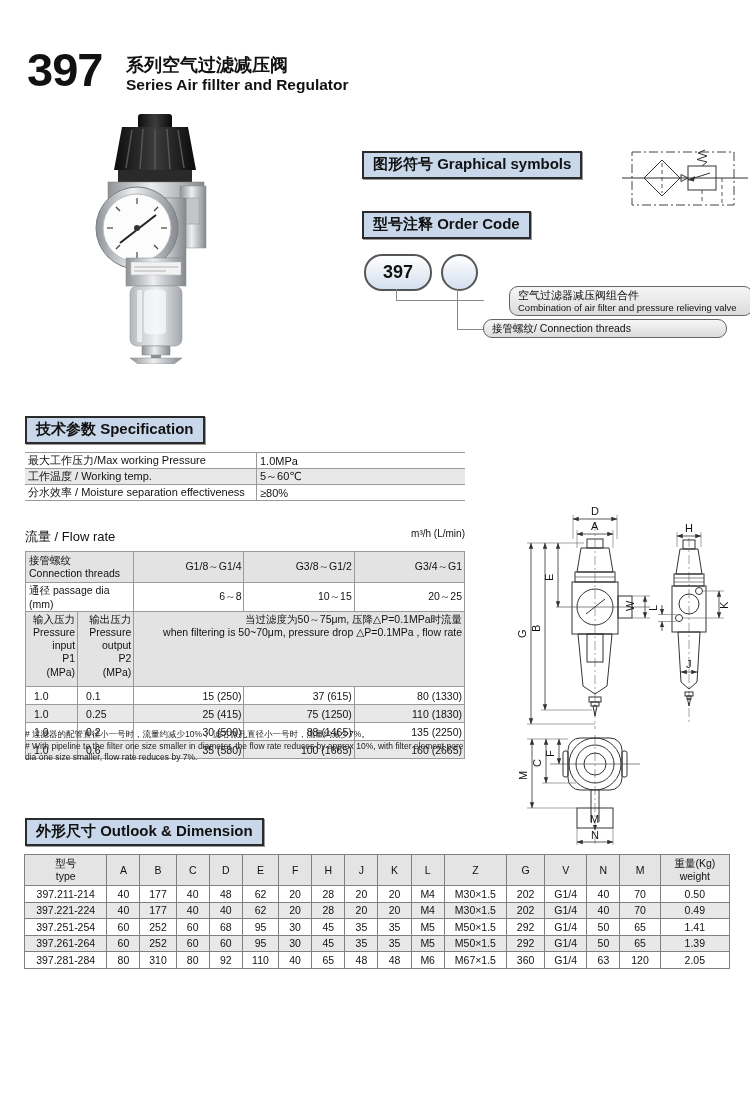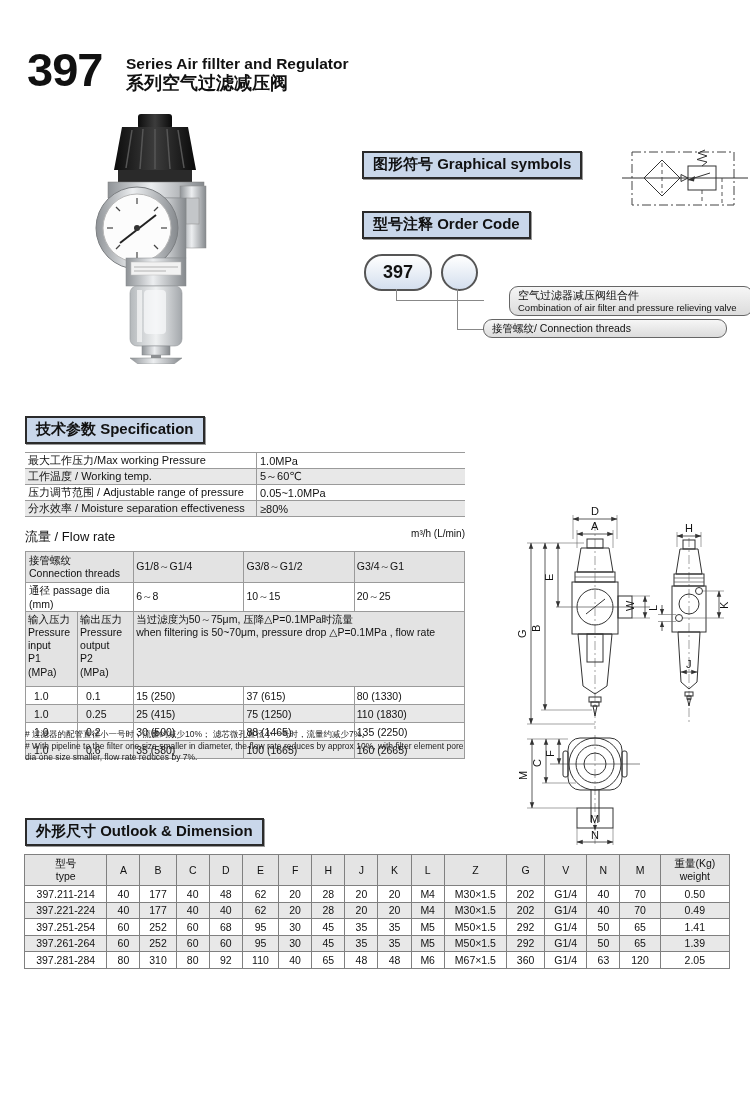--- a/index.html
+++ b/index.html
@@ -51,21 +51,21 @@
   
   #spec-table{left:25px;top:452px;width:440px;font-size:11px;}
   #spec-table td{border-top:1.5px solid #9a9a9a;border-bottom:1.5px solid #9a9a9a;height:15px;padding:0 0 0 3px;text-align:left;}
   #spec-table td:first-child{width:228px;border-right:1px solid #9a9a9a;}
   #spec-table tr:nth-child(even){background:#e8e8e8;}
   
   #flow-title{left:25px;top:528px;width:440px;display:flex;justify-content:space-between;align-items:flex-start;}
   #flow-label{font-size:13px;}
   #flow-unit{font-size:10px;}
   #flow-table{left:25px;top:551px;width:440px;font-size:10.5px;border:1.5px solid #888;}
-  #flow-table td,#flow-table th{border:1px solid #9a9a9a;text-align:left;font-weight:normal;padding:1px 2px;}
+  #flow-table td,#flow-table th{border:1px solid #9a9a9a;text-align:right;font-weight:normal;padding:1px 2px;}
   #flow-table .hdr{background:#e3e3e3;}
   #flow-table .lft{text-align:left;padding-left:3px;}
   #flow-table .pre{white-space:pre-line;line-height:1.25;}
   #flow-table col.c1{width:52px;} #flow-table col.c2{width:56px;}
   #flow-table col.c3,#flow-table col.c4,#flow-table col.c5{width:110px;}
   #flow-table tbody td{height:15px;}
   #flow-table tbody tr:nth-child(even){background:#e8e8e8;}
   #flow-table tbody td:nth-child(-n+2){text-align:left;padding-left:8px;}
   #flow-note{left:25px;top:729px;width:448px;font-size:8.5px;line-height:1.3;color:#222;}
   #flow-note .cn{margin-bottom:1px;}
@@ -85,22 +85,22 @@
   .cl{stroke:#666;stroke-width:0.6;fill:none;stroke-dasharray:9 3 2 3;}
   .dsh{stroke:#444;stroke-width:0.9;fill:none;stroke-dasharray:4 3;}
   .dashdot{stroke:#444;stroke-width:1;fill:none;stroke-dasharray:9 3 2 3;}
   .arrfill{fill:#333;stroke:none;}
 </style>
 </head>
 <body>
 
 <div class="abs" id="brand-number">397</div>
 <div class="abs" id="title-block">
+  <div id="title-cn">系列空气过滤减压阀</div>
   <div id="title-en">Series Air fillter and Regulator</div>
-  <div id="title-cn">系列空气过滤减压阀</div>
 </div>
 
 <svg class="abs" style="left:80px;top:112px;" width="152" height="252" viewBox="0 0 152 252">
   <defs>
     <linearGradient id="met" x1="0" y1="0" x2="1" y2="0">
       <stop offset="0" stop-color="#8f9397"></stop>
         <stop offset="0.45" stop-color="#eceef0"></stop>
         <stop offset="1" stop-color="#85898d"></stop>
     </linearGradient>
     <linearGradient id="glass" x1="0" y1="0" x2="1" y2="0">
@@ -192,24 +192,20 @@
 
 <table class="abs" id="spec-table">
   <tbody>
       <tr>
         <td>最大工作压力/Max working Pressure</td>
         <td>1.0MPa</td>
       </tr>
       <tr>
         <td>工作温度 / Working temp.</td>
         <td>5～60℃</td>
-      </tr>
-      <tr>
-        <td>压力调节范围 / Adjustable range of pressure</td>
-        <td>0.05~1.0MPa</td>
       </tr>
       <tr>
         <td>分水效率 /  Moisture separation effectiveness</td>
         <td>≥80%</td>
       </tr>
     </tbody>
 </table>
 
 <div class="abs" id="flow-title">
   <span id="flow-label">流量 / Flow rate</span>

